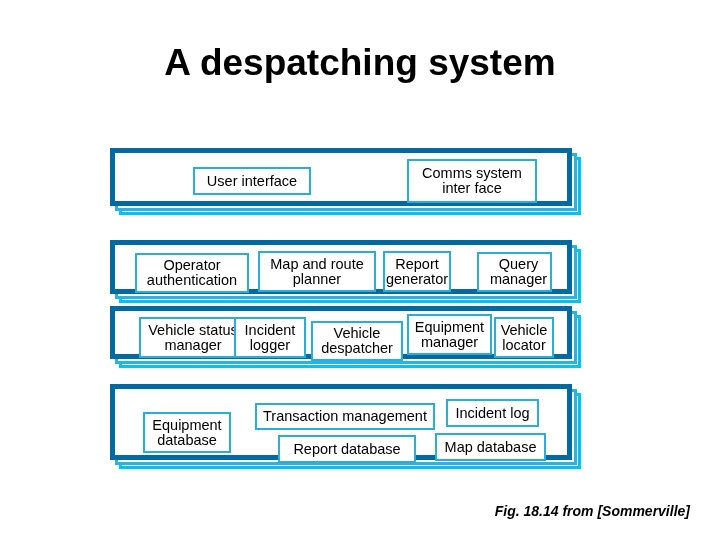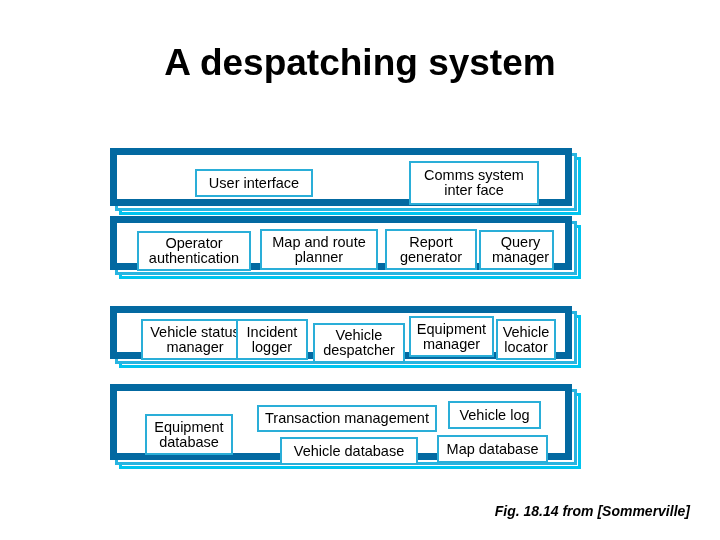--- a/index.html
+++ b/index.html
@@ -67,21 +67,21 @@
   }
 
   .layer .band {
     position: absolute;
     left: 0;
     top: 0;
     right: 0;
     bottom: 0;
     box-sizing: border-box;
     background: #ffffff;
-    border: 7px solid #0369a1;
+    border: 5px solid #0369a1;
   }
 
   
   .box {
     position: absolute;
     box-sizing: border-box;
     background: #ffffff;
     border: 2px solid #2aaed8;
     color: #000000;
     font-size: 14.5px;
@@ -115,29 +115,29 @@
 <div id="diagram">
     <div class="layer" style="left: 0px; top: 0px; width: 462px; height: 58px;">
       <div class="shadow-a"></div>
       <div class="shadow-b"></div>
       <div class="band">
         <div class="box" style="left: 78px; top: 14px; width: 118px; height: 28px;">User interface</div>
         <div class="box" style="left: 292px; top: 6px; width: 130px; height: 44px;">Comms system
 inter face</div>
       </div>
     </div>
-    <div class="layer" style="left: 0px; top: 68px; width: 462px; height: 54px;">
+    <div class="layer" style="left: 0px; top: 92px; width: 462px; height: 54px;">
       <div class="shadow-a"></div>
       <div class="shadow-b"></div>
       <div class="band">
         <div class="box" style="left: 20px; top: 8px; width: 114px; height: 40px;">Operator
 authentication</div>
         <div class="box" style="left: 143px; top: 6px; width: 118px; height: 41px;">Map and route
 planner</div>
-        <div class="box" style="left: 268px; top: 6px; width: 92px; height: 41px;">Report
+        <div class="box" style="left: 268px; top: 6px; width: 68px; height: 41px;">Report
 generator</div>
         <div class="box" style="left: 362px; top: 7px; width: 75px; height: 40px; padding-left: 13px;">Query
 manager</div>
       </div>
     </div>
     <div class="layer" style="left: 0px; top: 158px; width: 462px; height: 53px;">
       <div class="shadow-a"></div>
       <div class="shadow-b"></div>
       <div class="band">
         <div class="box" style="left: 4px; top: 6px; width: 108px; height: 41px; margin-left: 20px;">Vehicle status
@@ -152,20 +152,20 @@
 locator</div>
       </div>
     </div>
     <div class="layer" style="left: 0px; top: 236px; width: 462px; height: 76px;">
       <div class="shadow-a"></div>
       <div class="shadow-b"></div>
       <div class="band">
         <div class="box" style="left: 28px; top: 23px; width: 88px; height: 41px;">Equipment
 database</div>
         <div class="box" style="left: 140px; top: 14px; width: 180px; height: 27px;">Transaction management</div>
-        <div class="box" style="left: 331px; top: 10px; width: 93px; height: 28px;">Vehicle log</div>
-        <div class="box" style="left: 163px; top: 46px; width: 138px; height: 28px;">Vehicle database</div>
+        <div class="box" style="left: 331px; top: 10px; width: 93px; height: 28px;">Incident log</div>
+        <div class="box" style="left: 163px; top: 46px; width: 138px; height: 28px;">Report database</div>
         <div class="box" style="left: 320px; top: 44px; width: 111px; height: 28px;">Map database</div>
       </div>
     </div>
   </div>
 
 <div id="caption">Fig. 18.14 from [Sommerville]</div>
 
 </body></html>

